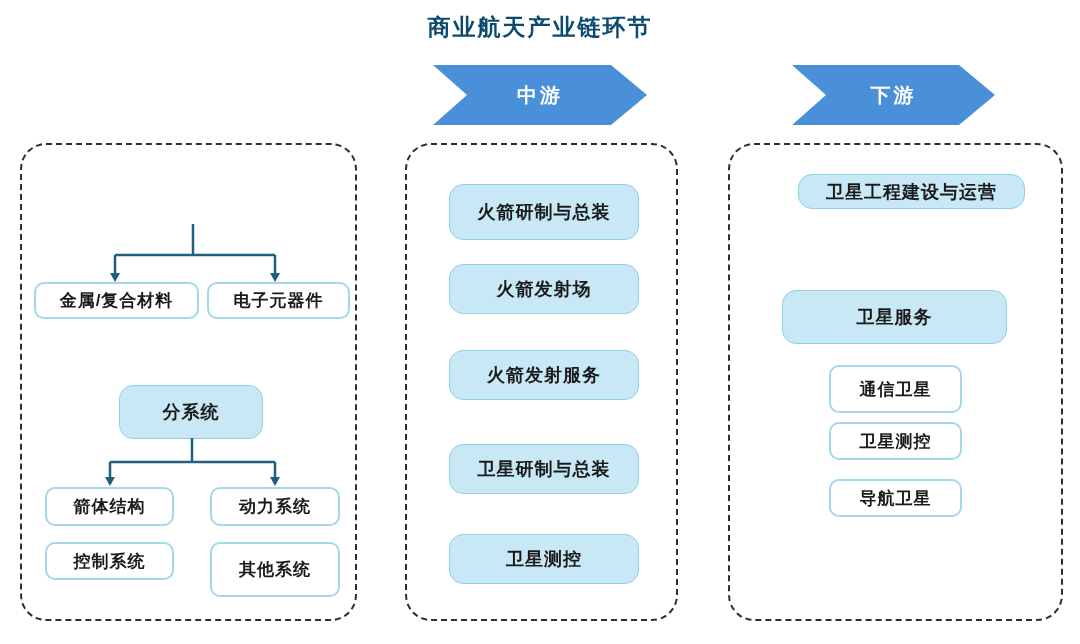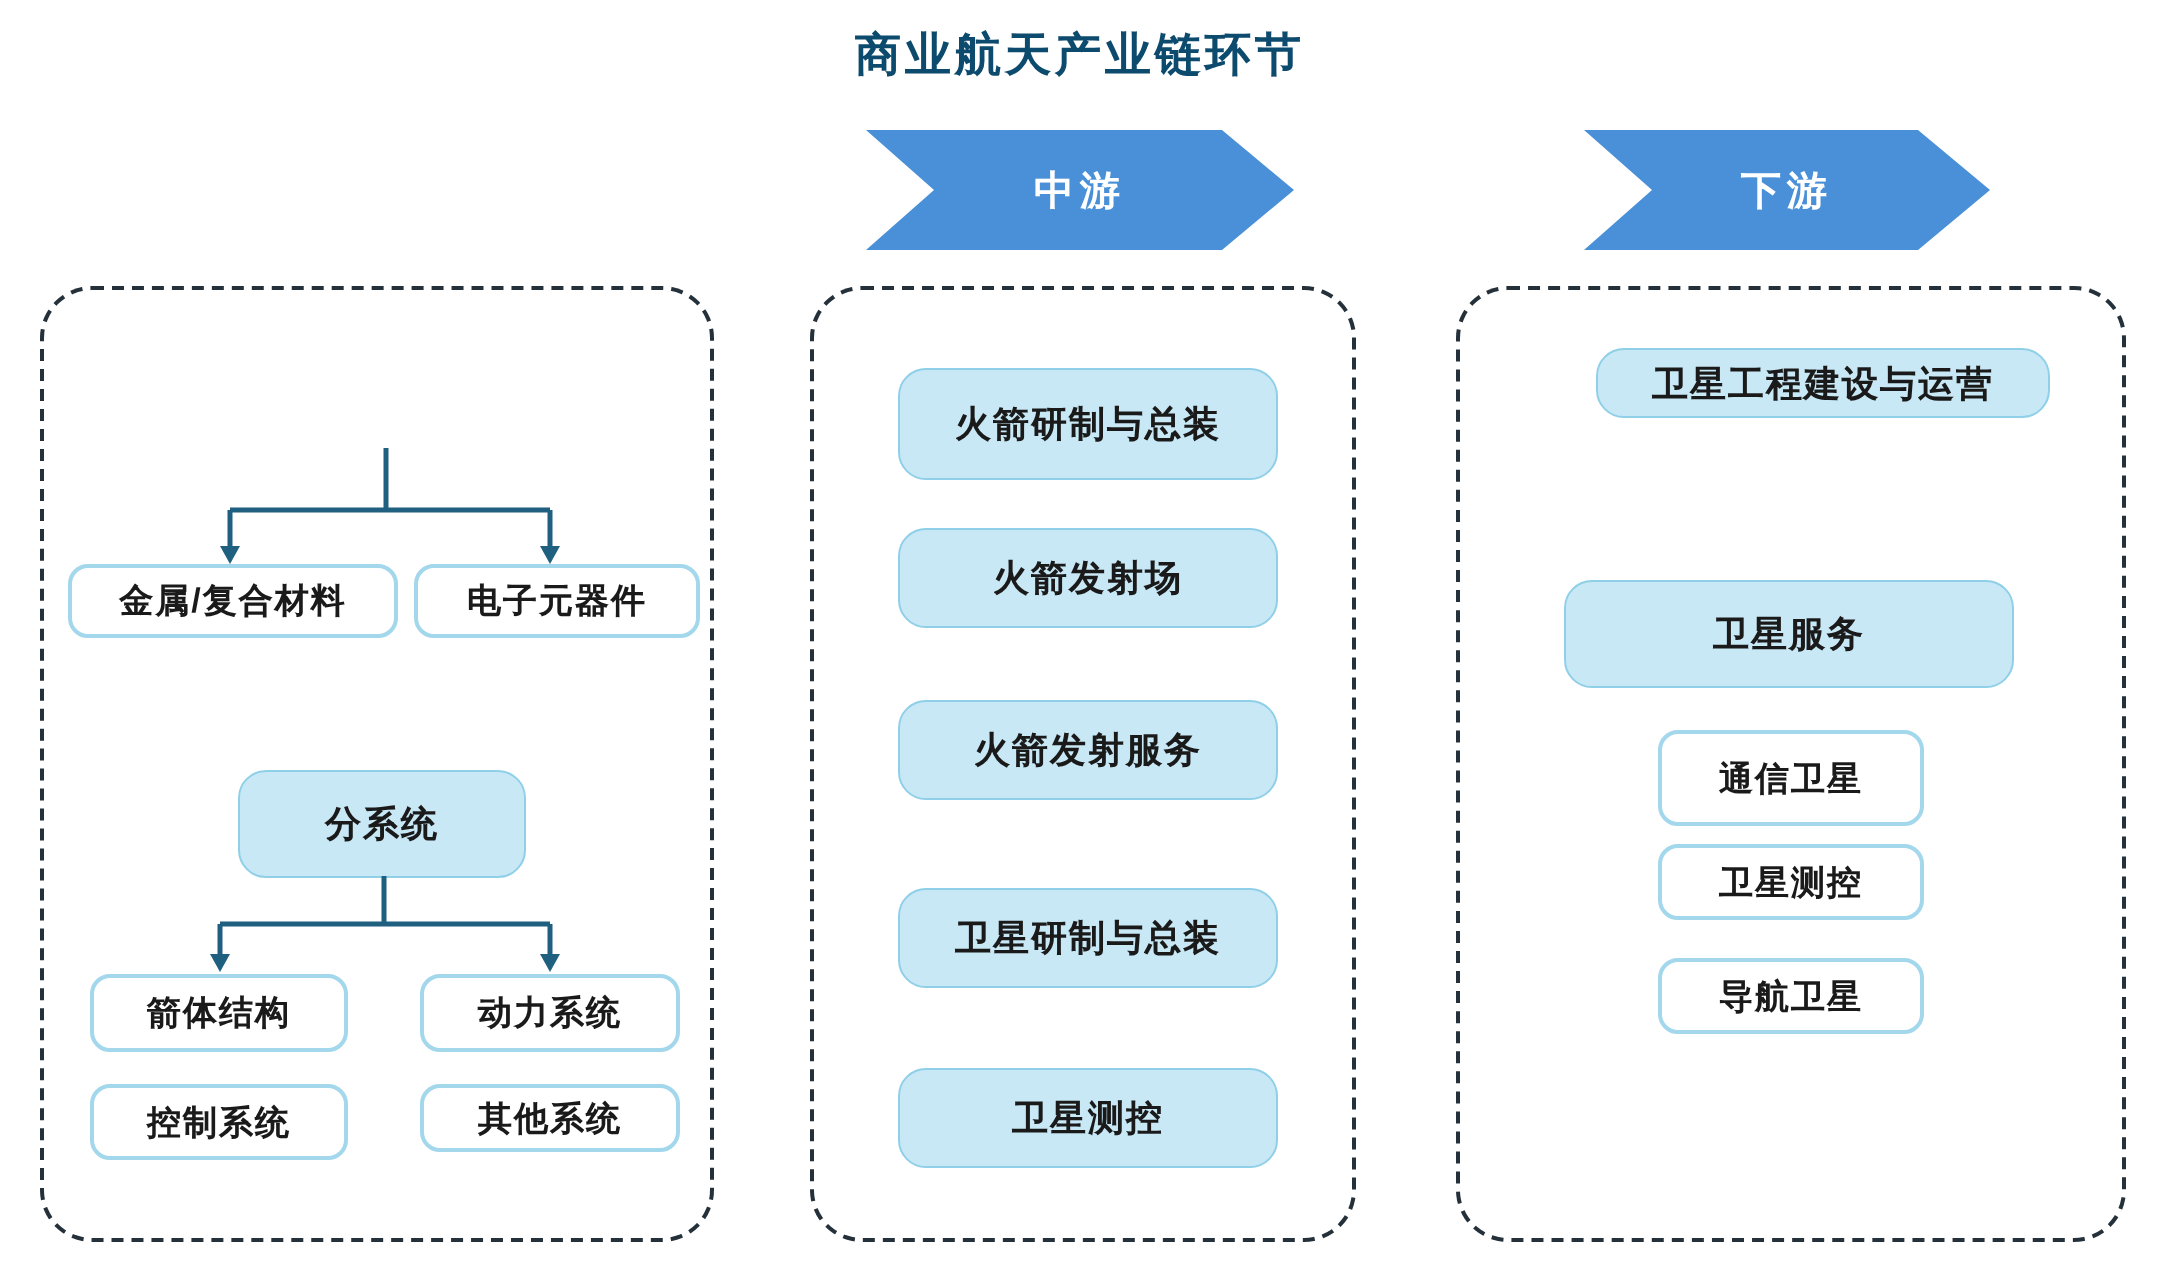--- a/index.html
+++ b/index.html
@@ -120,21 +120,21 @@
       <line x1="8" y1="24" x2="173" y2="24"></line>
       <line x1="8" y1="24" x2="8" y2="40"></line>
       <line x1="173" y1="24" x2="173" y2="40"></line>
       <polygon points="3,39 13,39 8,48"></polygon>
       <polygon points="168,39 178,39 173,48"></polygon>
     </svg>
 
     <div class="box plain" style="left:23px; top:342px; width:129px; height:39px;">箭体结构</div>
     <div class="box plain" style="left:23px; top:397px; width:129px; height:38px;">控制系统</div>
     <div class="box plain" style="left:188px; top:342px; width:130px; height:39px;">动力系统</div>
-    <div class="box plain" style="left:188px; top:397px; width:130px; height:34px;">其他系统</div>
+    <div class="box plain" style="left:188px; top:397px; width:130px; height:55px;">其他系统</div>
   </div>
 
   <div class="container container-mid">
     <div class="box fill" style="left:42px; top:39px; width:190px; height:56px;">火箭研制与总装</div>
     <div class="box fill" style="left:42px; top:119px; width:190px; height:50px;">火箭发射场</div>
     <div class="box fill" style="left:42px; top:205px; width:190px; height:50px;">火箭发射服务</div>
     <div class="box fill" style="left:42px; top:299px; width:190px; height:50px;">卫星研制与总装</div>
     <div class="box fill" style="left:42px; top:389px; width:190px; height:50px;">卫星测控</div>
   </div>
 

